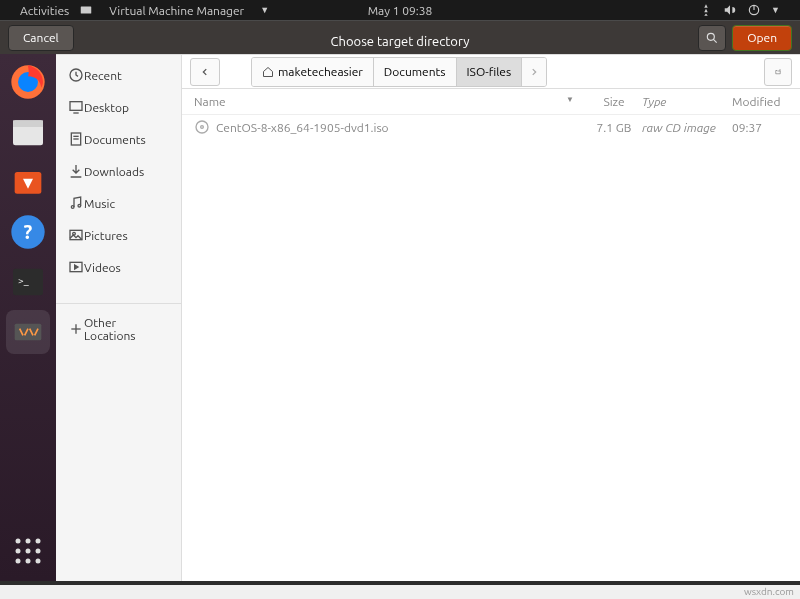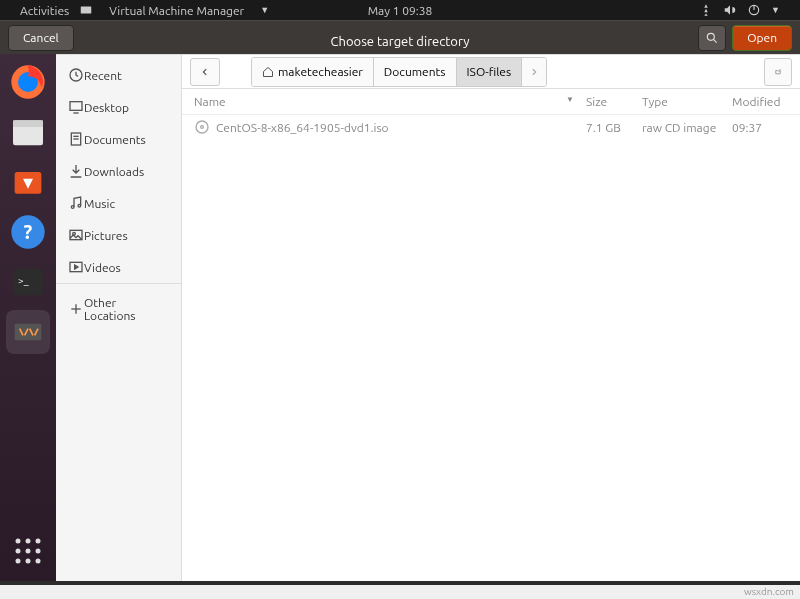--- a/index.html
+++ b/index.html
@@ -25,35 +25,35 @@
 .launcher { width: 56px; background: linear-gradient(#3d2a3a, #2a1a28); display: flex; flex-direction: column; align-items: center; padding-top: 6px; gap: 6px; }
 .launcher-icon { width: 44px; height: 44px; border-radius: 8px; display: flex; align-items: center; justify-content: center; }
 .launcher-icon svg { width: 40px; height: 40px; }
 .app-grid { margin-top: auto; margin-bottom: 8px; }
 
 
 .chooser-panel { flex: 1; display: flex; background: #fff; border-top: 1px solid #ddd; }
 .places { width: 126px; background: #f5f5f5; border-right: 1px solid #ddd; padding-top: 4px; }
 .place { display: flex; align-items: center; gap: 0; padding: 8px 12px; font-size: 12px; color: #333; cursor: pointer; }
 .place svg { width: 16px; height: 16px; flex-shrink: 0; }
-.place.sep { border-top: 1px solid #ddd; margin-top: 0; padding-top: 12px; }
+.place.sep { border-top: 1px solid #ddd; margin-top: 20px; padding-top: 12px; }
 
 .file-area { flex: 1; display: flex; flex-direction: column; }
 .pathbar { height: 34px; border-bottom: 1px solid #ddd; display: flex; align-items: center; padding: 0 8px; gap: 4px; }
 .path-btn { height: 28px; padding: 0 10px; border: 1px solid #ccc; background: #fafafa; border-radius: 3px; font-size: 12px; display: flex; align-items: center; gap: 4px; cursor: pointer; }
 .path-btn.active { background: #ddd; }
 .path-group { display: flex; border: 1px solid #ccc; border-radius: 3px; overflow: hidden; margin-left: 27px; }
 .path-group .path-btn { border: none; border-right: 1px solid #ccc; border-radius: 0; }
 .path-group .path-btn:last-child { border-right: none; }
 .newfolder-btn { margin-left: auto; width: 28px; justify-content: center; }
 
 .file-header { display: flex; font-size: 12px; color: #888; border-bottom: 1px solid #eee; padding: 6px 12px; }
 .col-name { flex: 1; }
-.col-size { width: 56px; text-align: left; }
-.col-type { width: 90px; text-align: left; }
+.col-size { width: 56px; text-align: center; }
+.col-type { width: 90px; text-align: left; font-style: italic; }
 .col-mod { width: 56px; text-align: left; }
 .sort-ind { font-size: 8px; color: #888; margin-left: auto; margin-right: 12px; }
 
 .file-row { display: flex; font-size: 12px; color: #888; padding: 4px 12px; align-items: center; }
 .file-row svg { width: 16px; height: 16px; margin-right: 6px; }
 
 .watermark { position: absolute; bottom: 2px; right: 6px; font-size: 10px; color: #999; }
 .bottom-strip { position: absolute; bottom: 0; left: 0; right: 0; height: 14px; background: #f0f0f0; }
 </style>
 </head>

